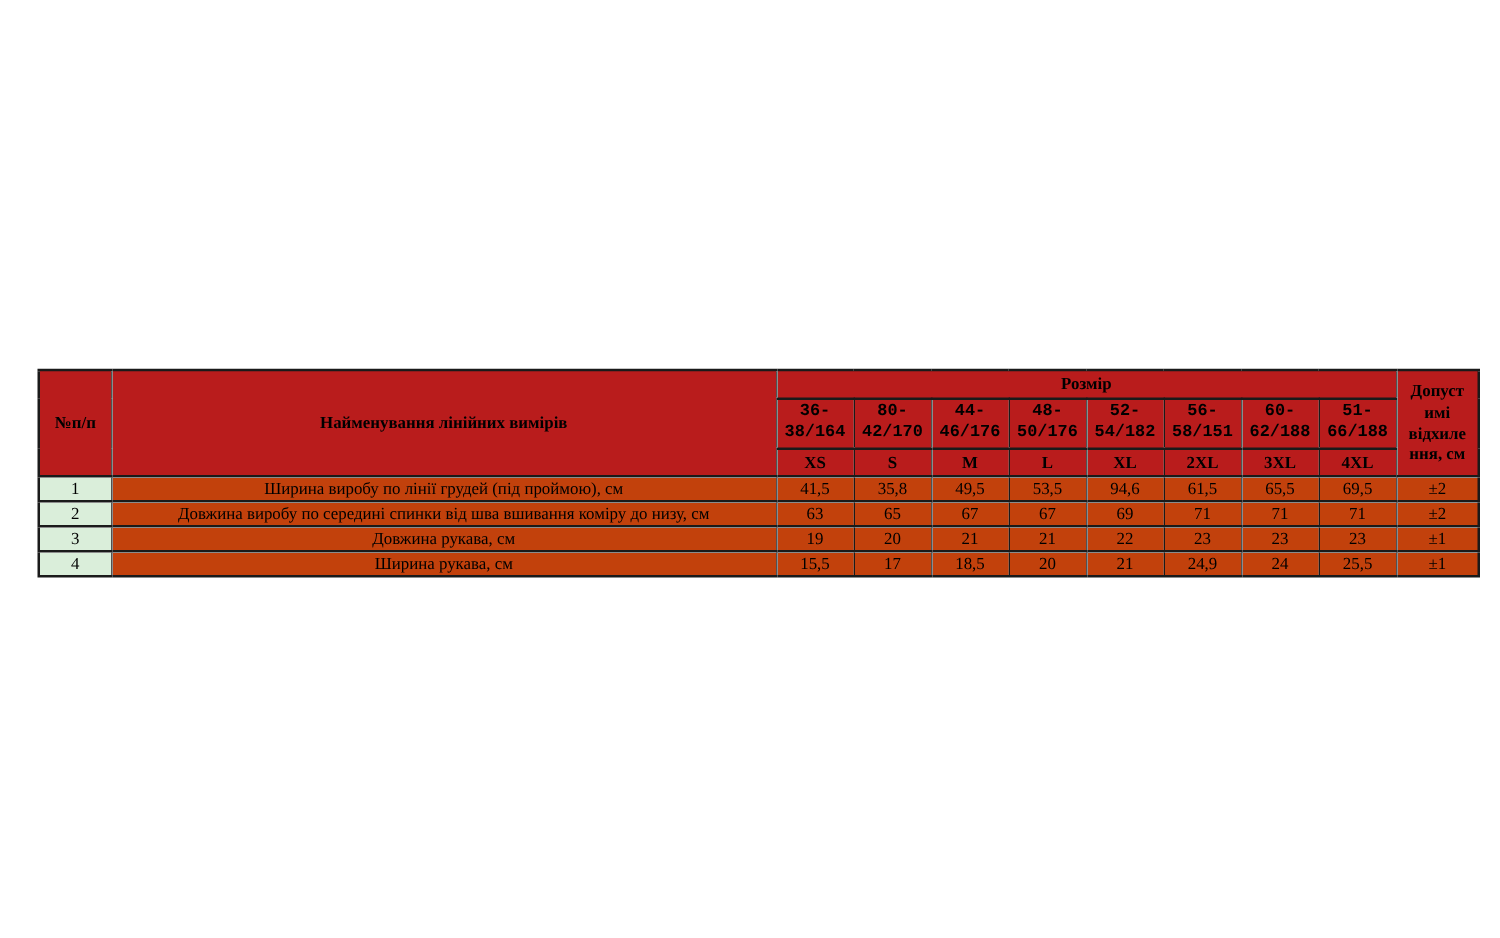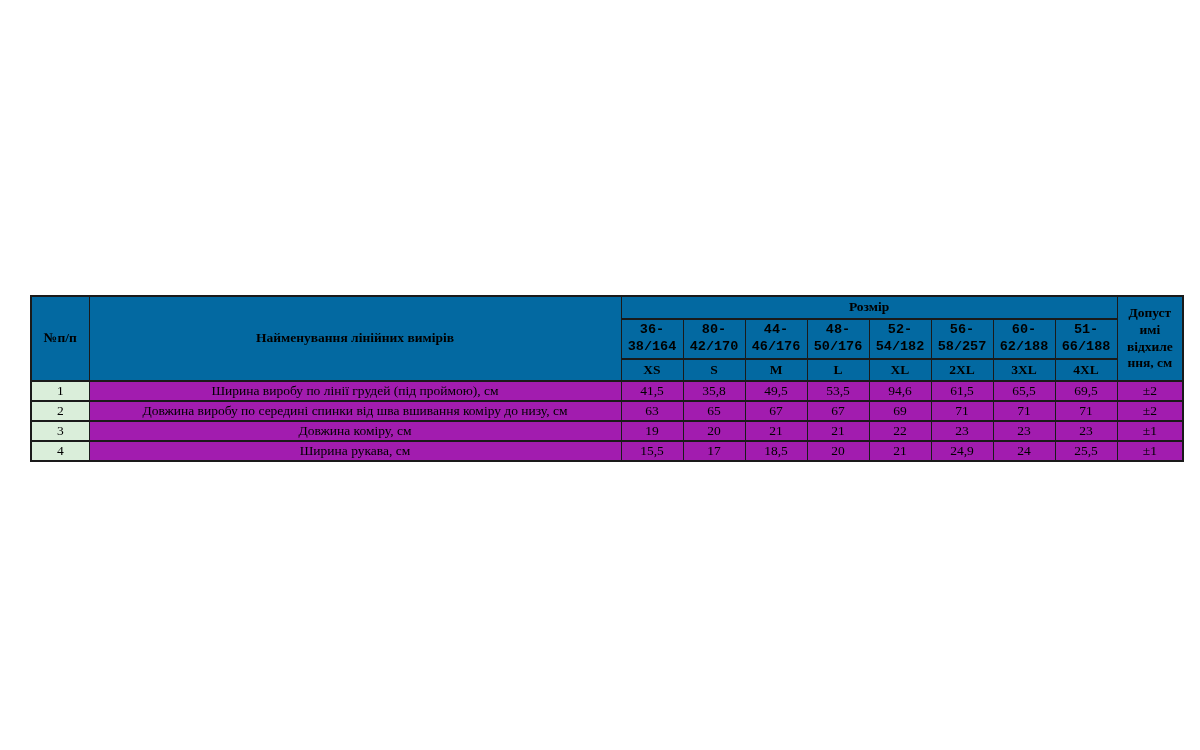--- a/index.html
+++ b/index.html
@@ -35,26 +35,26 @@
     vertical-align: middle;
     font-size: 13.5px;
     line-height: 1.25;
     overflow: hidden;
   }
   table.size-chart {
     border: 2px solid #1a1a1a;
   }
   table.size-chart th {
     font-weight: bold;
-    background: #0369a1;
+    background: #b91c1c;
     text-align: center;
   }
   table.size-chart td {
     font-weight: normal;
-    background: #a21caf;
+    background: #c2410c;
   }
   table.size-chart td.row-num {
     background: #daeeda;
   }
   .pre-wrap {
     white-space: pre-line;
   }
   th.size-range {
     line-height: 1.45;
     font-size: 13.5px;
@@ -101,21 +101,21 @@
 38/164</th>
         <th class="pre-wrap size-range">80-
 42/170</th>
         <th class="pre-wrap size-range">44-
 46/176</th>
         <th class="pre-wrap size-range">48-
 50/176</th>
         <th class="pre-wrap size-range">52-
 54/182</th>
         <th class="pre-wrap size-range">56-
-58/257</th>
+58/151</th>
         <th class="pre-wrap size-range">60-
 62/188</th>
         <th class="pre-wrap size-range">51-
 66/188</th>
       </tr>
       <tr class="hdr-letter-row">
         <th>XS</th>
         <th>S</th>
         <th>M</th>
         <th>L</th>
@@ -147,21 +147,21 @@
         <td>67</td>
         <td>67</td>
         <td>69</td>
         <td>71</td>
         <td>71</td>
         <td>71</td>
         <td>±2</td>
       </tr>
       <tr class="data-row">
         <td class="row-num">3</td>
-        <td>Довжина коміру, см</td>
+        <td>Довжина рукава, см</td>
         <td>19</td>
         <td>20</td>
         <td>21</td>
         <td>21</td>
         <td>22</td>
         <td>23</td>
         <td>23</td>
         <td>23</td>
         <td>±1</td>
       </tr>

